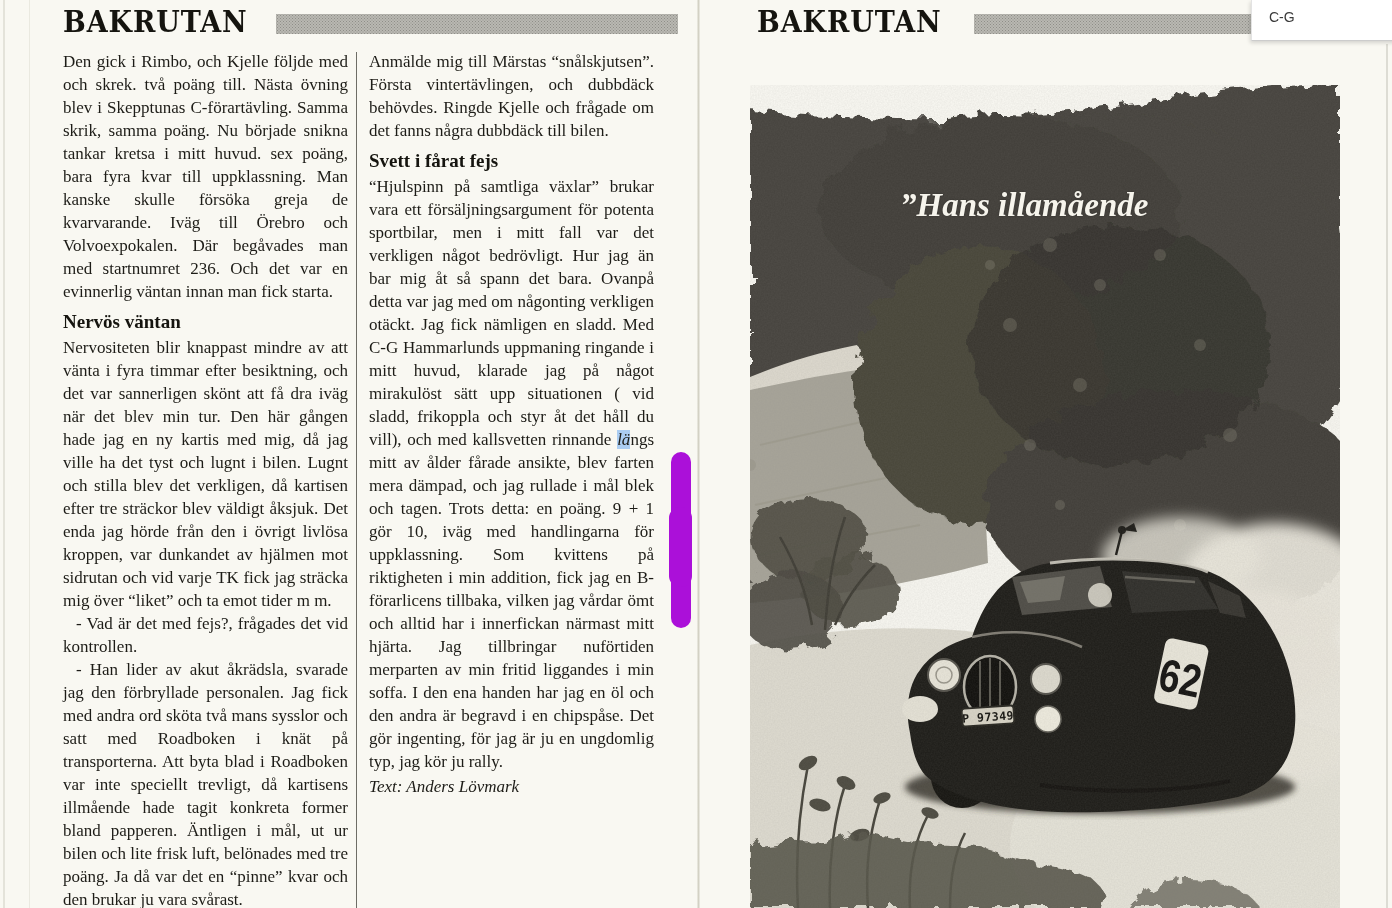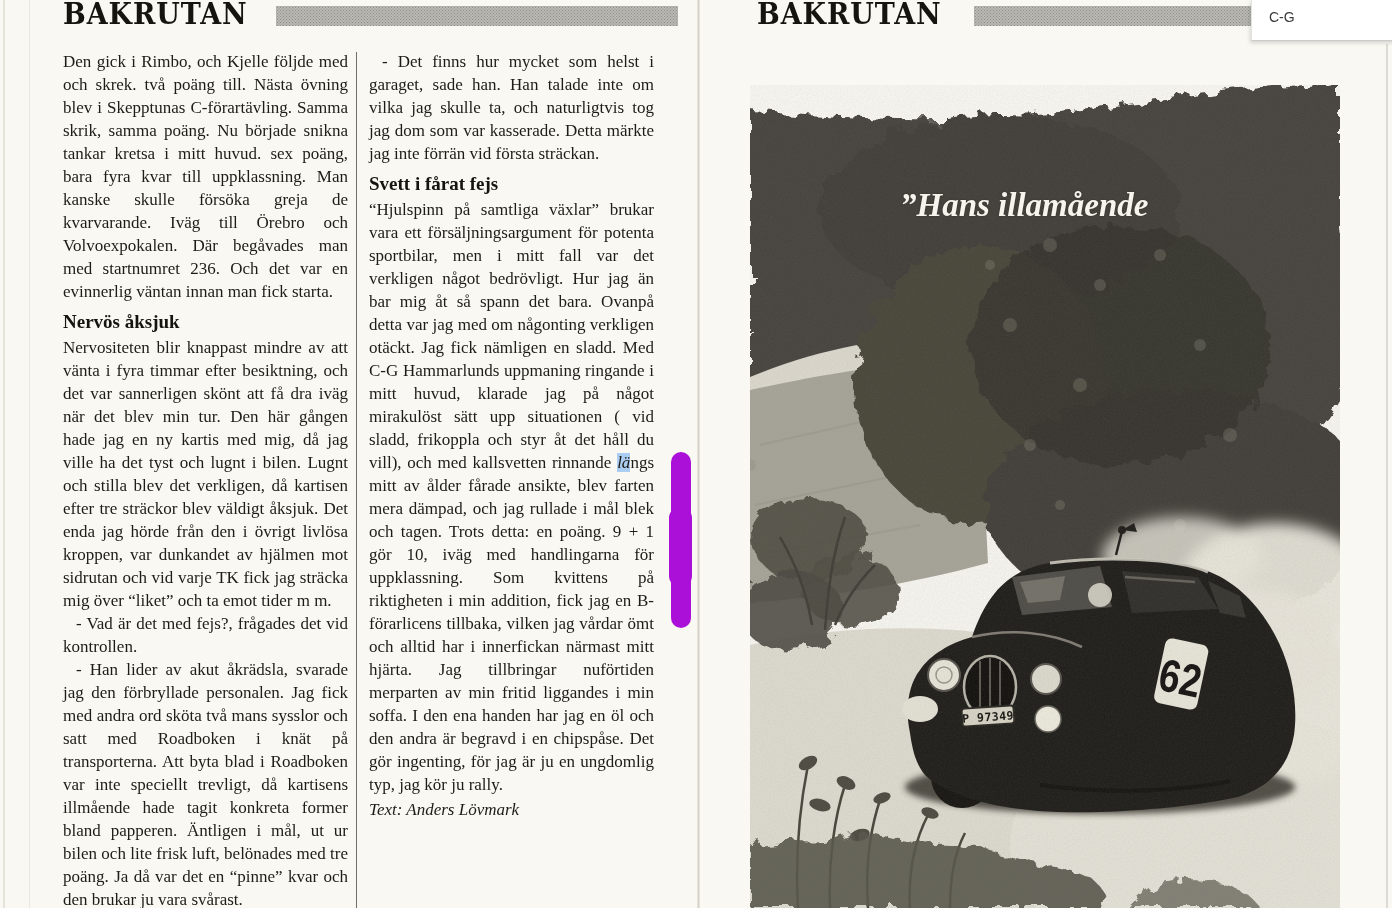--- a/index.html
+++ b/index.html
@@ -9,21 +9,21 @@
     font-family:"Liberation Serif", serif;
   }
   .scanline{position:absolute;top:0;height:908px;}
   .scanline.l1{left:3px;width:2px;background:#e4e3da;}
   .scanline.l2{left:29px;width:1px;background:#eae9e0;}
   .gutter{position:absolute;left:697px;top:0;width:3px;height:908px;
     background:linear-gradient(to right,#efeee6,#d3d1c4,#efeee6);}
   .page-edge{position:absolute;left:1386px;top:44px;width:2px;height:864px;background:#dddcd4;}
 
   
-  .masthead{position:absolute;top:0;display:flex;align-items:center;text-align:right;}
+  .masthead{position:absolute;top:8px;display:flex;align-items:center;text-align:right;}
   .masthead .title{
     font-family:"DejaVu Serif", serif;font-weight:bold;font-size:29px;color:#15140f;
     transform:scaleX(.93);transform-origin:left center;letter-spacing:1px;line-height:1;
   }
   .masthead .bar{
     height:20px;margin-top:2px;
     background-color:#b9b8b2;
     background-image:radial-gradient(#8f8e88 26%, transparent 28%),
                      radial-gradient(#8f8e88 26%, transparent 28%);
     background-size:3px 3px;background-position:0 0,1.5px 1.5px;
@@ -87,30 +87,30 @@
 <div class="scanline l1"></div>
 <div class="scanline l2"></div>
 
 <div class="masthead left">
   <span class="title">BAKRUTAN</span>
   <span class="bar"></span>
 </div>
 
 <div class="col col1">
   <p>Den gick i Rimbo, och Kjelle följde med och skrek. två poäng till. Nästa övning blev i Skepptunas C-förartävling. Samma skrik, samma poäng. Nu började snikna tankar kretsa i mitt huvud. sex poäng, bara fyra kvar till uppklassning. Man kanske skulle försöka greja de kvarvarande. Iväg till Örebro och Volvoexpokalen. Där begåvades man med startnumret 236. Och det var en evinnerlig väntan innan man fick starta.</p>
-  <h3>Nervös åksjuk</h3>
+  <h3>Nervös väntan</h3>
   <p>Nervositeten blir knappast mindre av att vänta i fyra timmar efter besiktning, och det var sannerligen skönt att få dra iväg när det blev min tur. Den här gången hade jag en ny kartis med mig, då jag ville ha det tyst och lugnt i bilen. Lugnt och stilla blev det verkligen, då kartisen efter tre sträckor blev väldigt åksjuk. Det enda jag hörde från den i övrigt livlösa kroppen, var dunkandet av hjälmen mot sidrutan och vid varje TK fick jag sträcka mig över “liket” och ta emot tider m m.</p>
   <p class="dialog">- Vad är det med fejs?, frågades det vid kontrollen.</p>
   <p class="dialog">- Han lider av akut åkrädsla, svarade jag den förbryllade personalen. Jag fick med andra ord sköta två mans sysslor och satt med Roadboken i knät på transporterna. Att byta blad i Roadboken var inte speciellt trevligt, då kartisens illmående hade tagit konkreta former bland papperen. Äntligen i mål, ut ur bilen och lite frisk luft, belönades med tre poäng. Ja då var det en “pinne” kvar och den brukar ju vara svårast.</p>
 </div>
 
 <div class="divider"></div>
 
 <div class="col col2">
-  <p class="dialog">- Det finns hur mycket som helst i garaget, sade han. Han talade inte om vilka jag skulle ta, och naturligtvis tog jag dom som var kasserade. Detta märkte jag inte förrän vid första sträckan.</p>
+  <p>Anmälde mig till Märstas “snålskjutsen”. Första vintertävlingen, och dubbdäck behövdes. Ringde Kjelle och frågade om det fanns några dubbdäck till bilen.</p>
   <h3>Svett i fårat fejs</h3>
   <p><span>“Hjulspinn på samtliga växlar” brukar vara ett försäljningsargument för potenta sportbilar, men i mitt fall var det verkligen något bedrövligt. Hur jag än bar mig åt så spann det bara. Ovanpå detta var jag med om någonting verkligen otäckt. Jag fick nämligen en sladd. Med C-G Hammarlunds uppmaning ringande i mitt huvud, klarade jag på något mirakulöst sätt upp situationen ( vid sladd, frikoppla och styr åt det håll du vill), och med kallsvetten rinnande </span><span class="sel">lä</span><span>ngs mitt av ålder fårade ansikte, blev farten mera dämpad, och jag rullade i mål blek och tagen. Trots detta: en poäng. 9 + 1 gör 10, iväg med handlingarna för uppklassning. Som kvittens på riktigheten i min addition, fick jag en B-förarlicens tillbaka, vilken jag vårdar ömt och alltid har i innerfickan närmast mitt hjärta. Jag tillbringar nuförtiden merparten av min fritid liggandes i min soffa. I den ena handen har jag en öl och den andra är begravd i en chipspåse. Det gör ingenting, för jag är ju en ungdomlig typ, jag kör ju rally.</span></p>
   <p class="credit">Text: Anders Lövmark</p>
 </div>
 
 <div class="gutter"></div>
 
 <div class="masthead right">
   <span class="title">BAKRUTAN</span>
   <span class="bar"></span>

